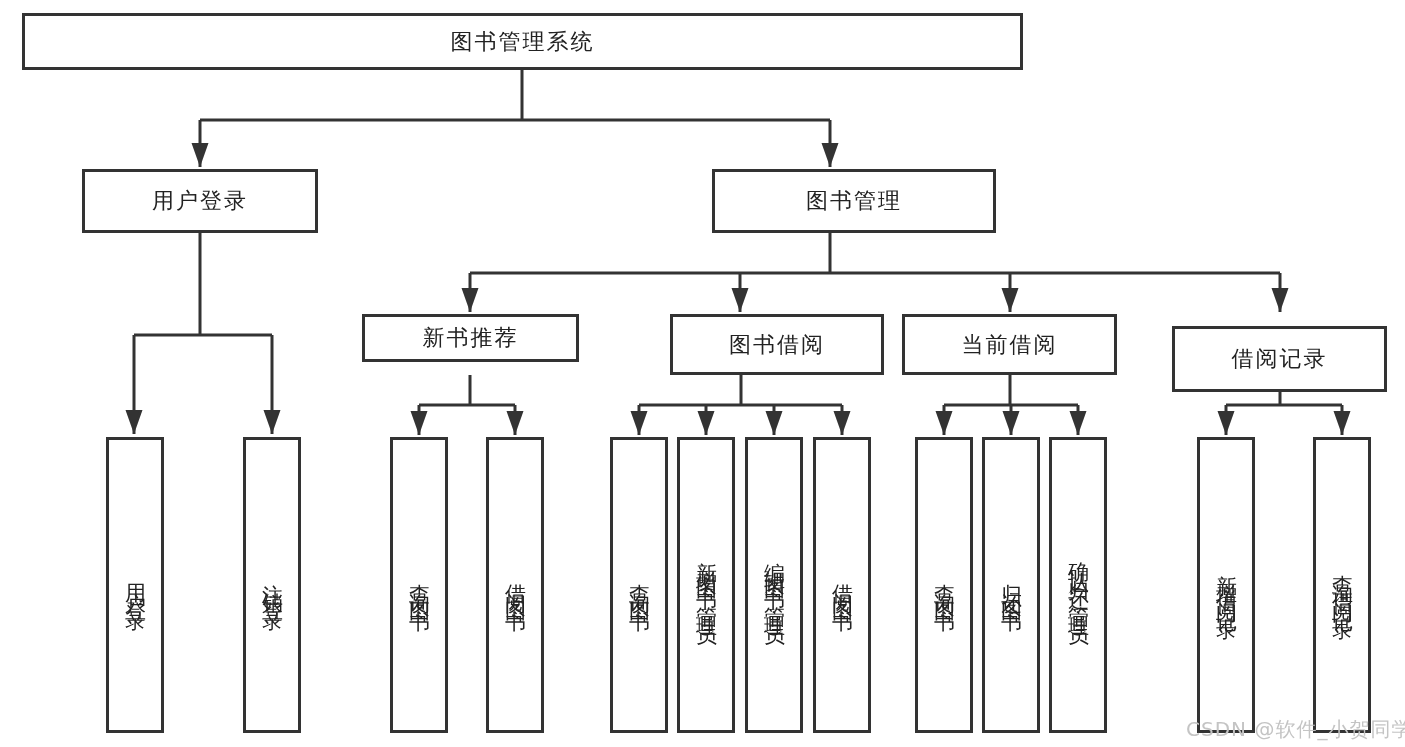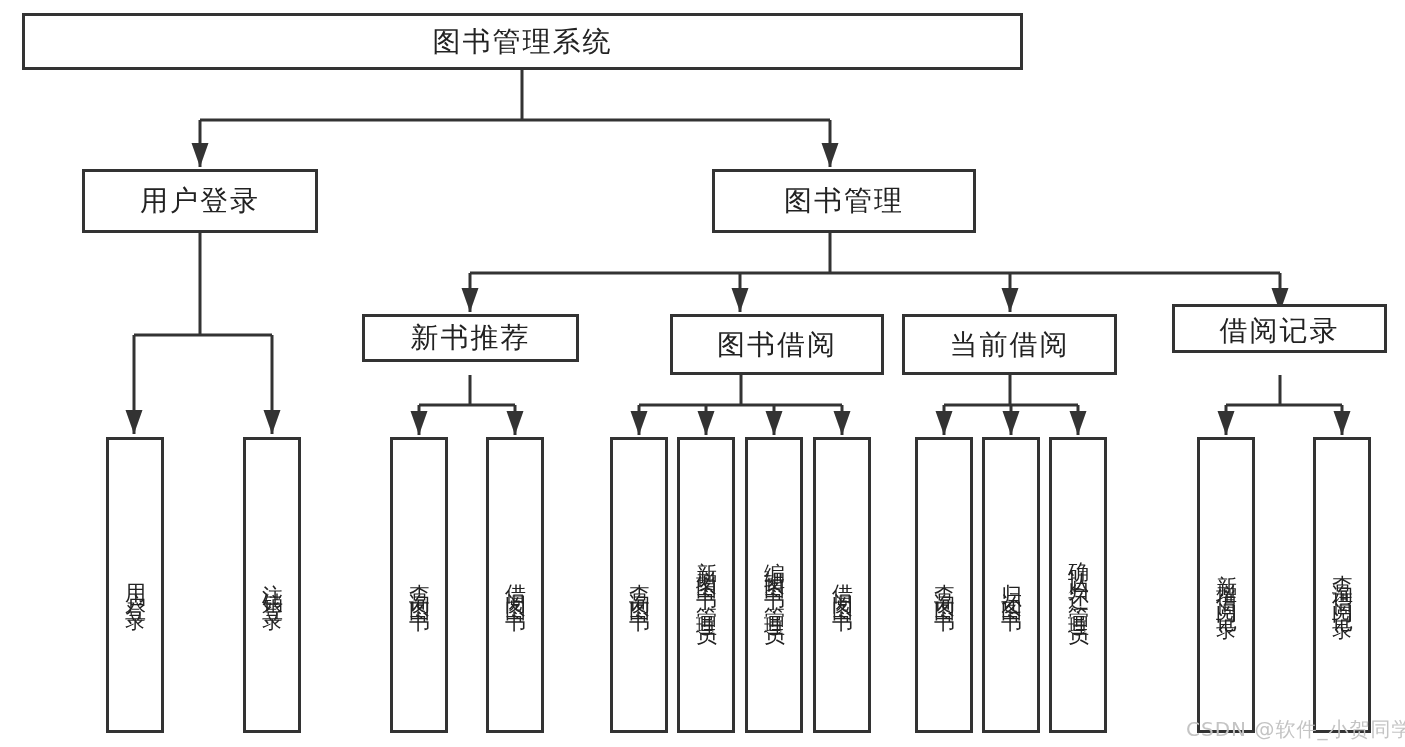--- a/index.html
+++ b/index.html
@@ -25,21 +25,21 @@
     position: absolute;
     box-sizing: border-box;
     border: 3px solid #333333;
     background: #ffffff;
     display: flex;
     align-items: center;
     justify-content: center;
     color: #222222;
   }
   .node.h span {
-    font-size: 28px;
+    font-size: 22px;
     letter-spacing: 2px;
     white-space: nowrap;
   }
   .node.v span {
     writing-mode: vertical-rl;
     text-orientation: mixed;
     font-size: 21px;
     letter-spacing: 9px;
     line-height: 1;
     max-height: 100%;
@@ -97,34 +97,34 @@
     </g>
   </svg>
 
   <div class="node h" style="left:22px; top:13px; width:1001px; height:57px;">
     <span>图书管理系统</span>
   </div>
 
   <div class="node h" style="left:82px; top:169px; width:236px; height:64px;">
     <span>用户登录</span>
   </div>
-  <div class="node h" style="left:712px; top:169px; width:264px; height:64px;">
+  <div class="node h" style="left:712px; top:169px; width:284px; height:64px;">
     <span>图书管理</span>
   </div>
 
   <div class="node h" style="left:362px; top:314px; width:217px; height:48px;">
     <span>新书推荐</span>
   </div>
   <div class="node h" style="left:634px; top:314px; width:214px; height:61px;margin-left:36px;">
     <span>图书借阅</span>
   </div>
   <div class="node h" style="left:902px; top:314px; width:215px; height:61px;font-family:Liberation Mono, monospace;">
     <span>当前借阅</span>
   </div>
-  <div class="node h" style="left:1172px; top:304px; width:215px; height:49px;align-items:flex-end;">
+  <div class="node h" style="left:1172px; top:326px; width:215px; height:66px;">
     <span>借阅记录</span>
   </div>
 
   <div class="node v" style="left:106px; top:437px; width:58px; height:296px;">
     <span>用户登录</span>
   </div>
   <div class="node v" style="left:243px; top:437px; width:58px; height:296px;">
     <span>注销登录</span>
   </div>
 

